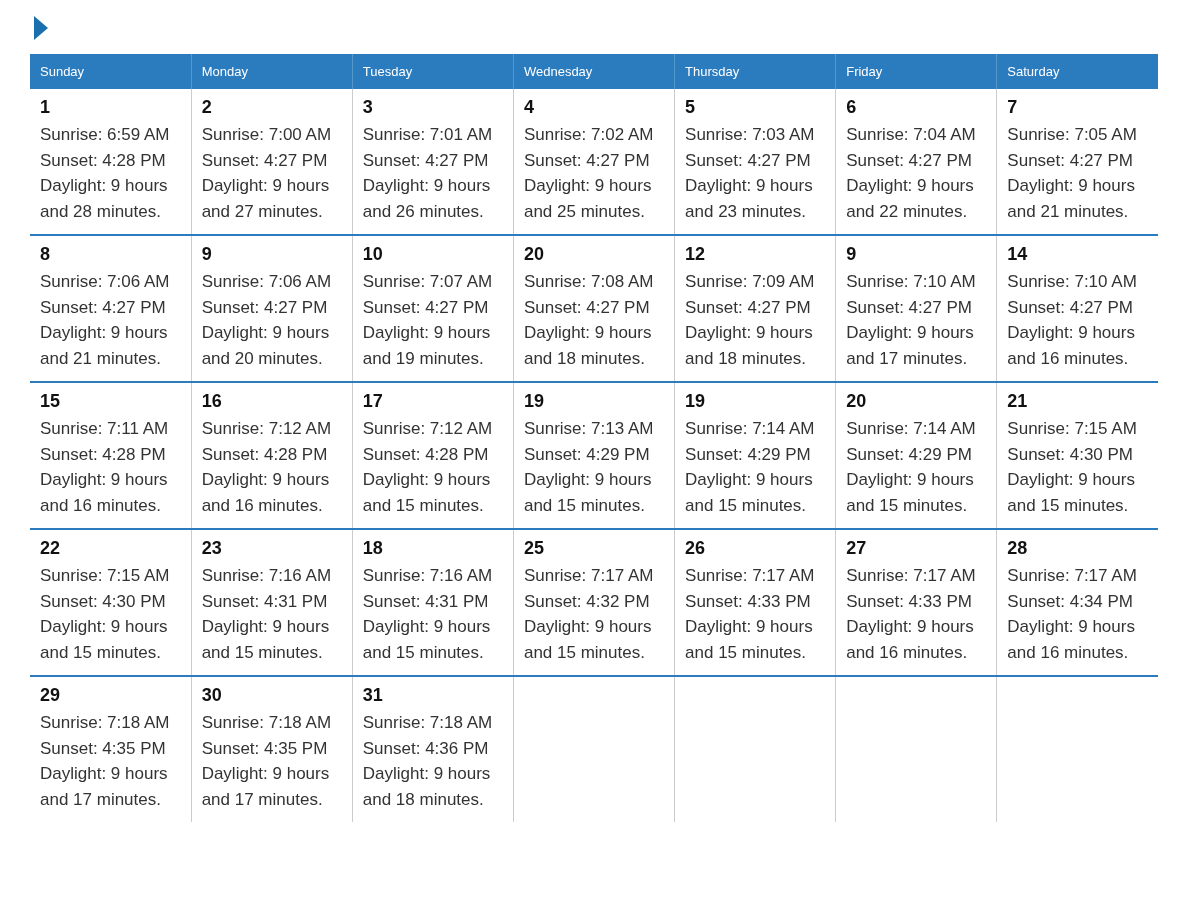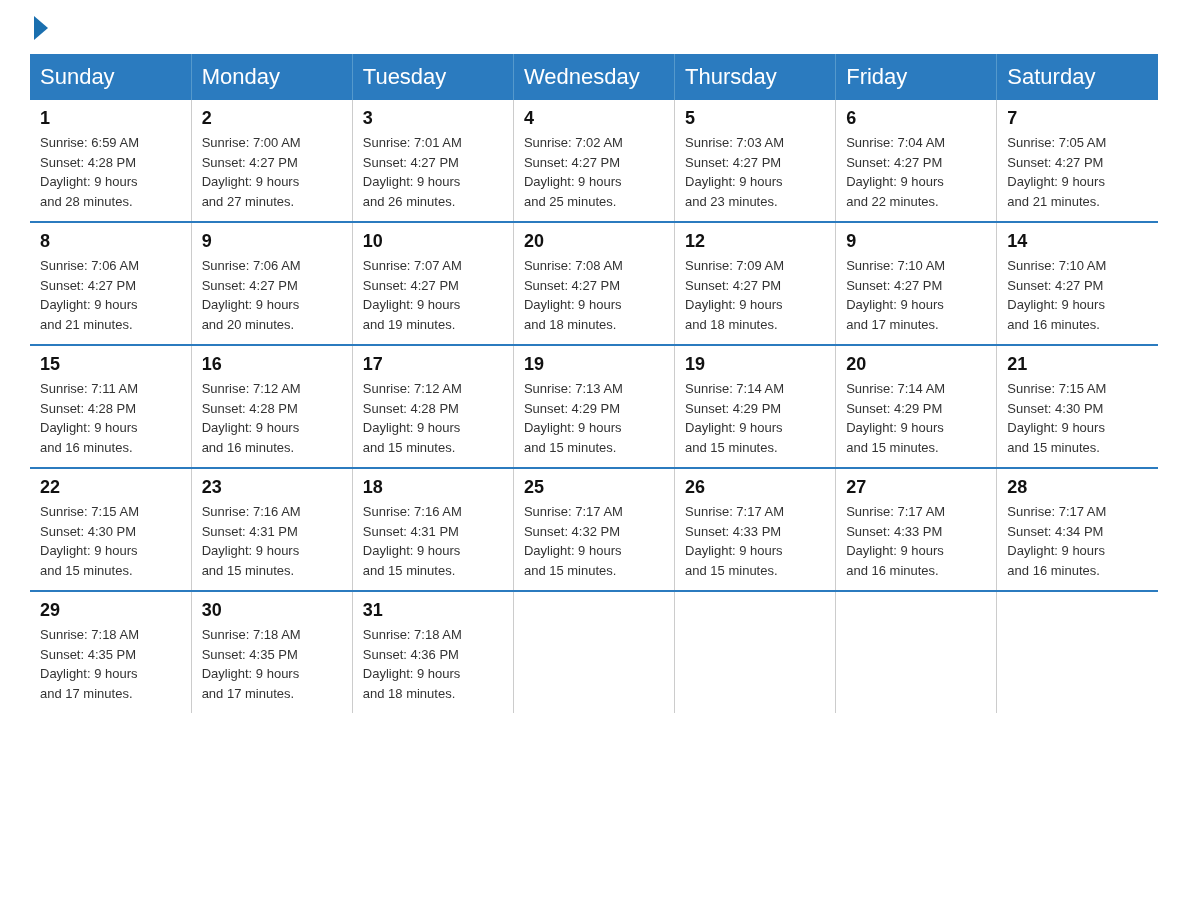--- a/index.html
+++ b/index.html
@@ -63,21 +63,21 @@
     }
     table {
       width: 100%;
       border-collapse: collapse;
       table-layout: fixed;
     }
     thead th {
       background-color: #2b7bbf;
       color: #fff;
       padding: 10px 10px;
-      font-size: 22px;
+      font-size: 13px;
       font-weight: normal;
       text-align: left;
       border-right: 1px solid #5599cc;
     }
     thead th:last-child {
       border-right: none;
     }
     tbody td {
       vertical-align: top;
       padding: 8px 10px 10px 10px;
@@ -95,21 +95,21 @@
       margin-top: 20px;
     }
     .day-num {
       font-size: 18px;
       font-weight: bold;
       color: #111;
       margin-bottom: 4px;
       display: block;
     }
     .day-info {
-      font-size: 13px;
+      font-size: 17px;
       line-height: 1.5;
       color: #333;
     }
     .empty-cell {
       background: #fff;
     }
   </style>
 </head>
 <body>
 

